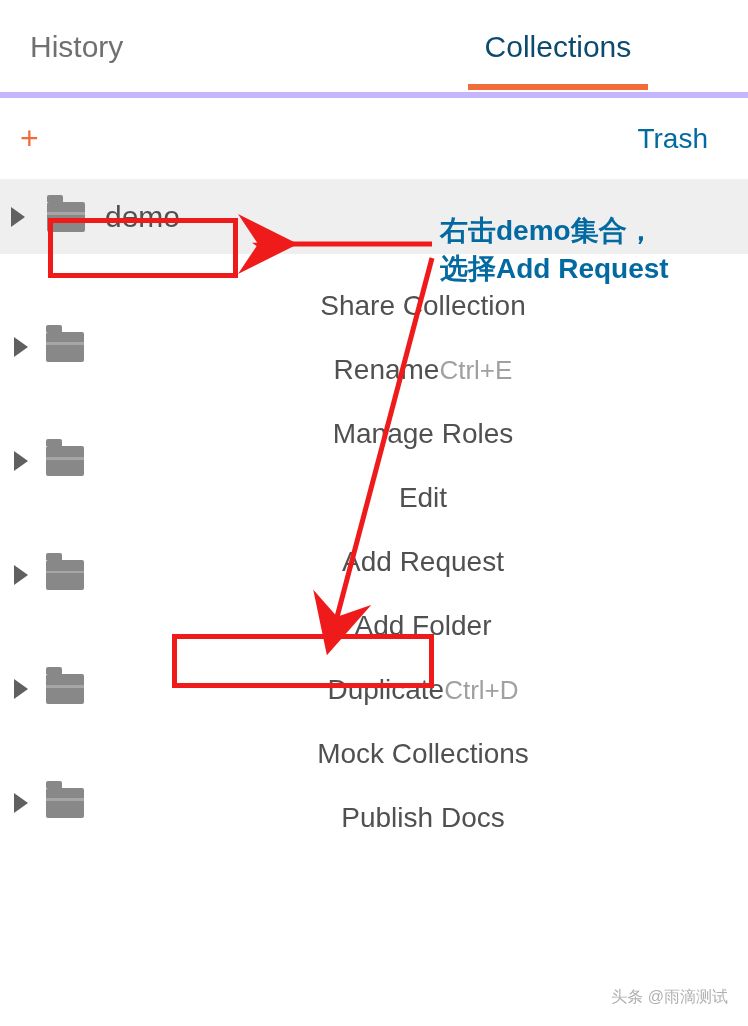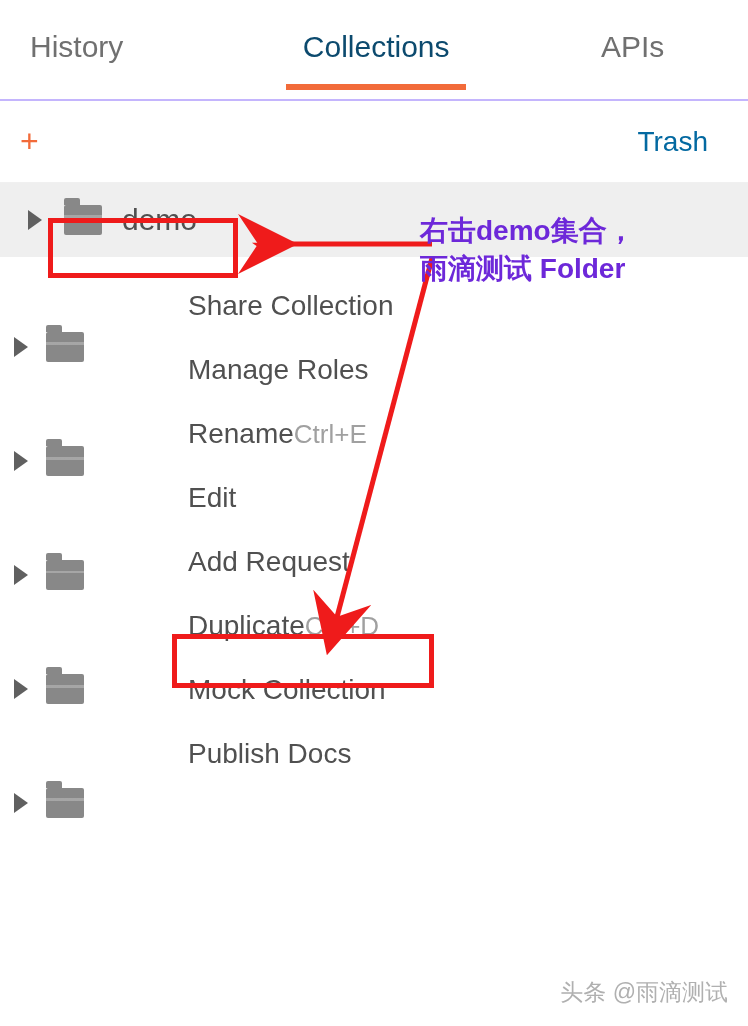--- a/index.html
+++ b/index.html
@@ -7,22 +7,22 @@
       font-family: -apple-system, BlinkMacSystemFont, "Segoe UI", Helvetica, Arial, sans-serif;
       background: #ffffff;
       width: 748px;
       height: 1026px;
       overflow: hidden;
       position: relative;
       color: #505050;
     }
     .tabs {
       display: flex;
-      padding: 18px 0 11px 0;
-      border-bottom: 2px solid #c4b5fd;
+      padding: 18px 0 4px 0;
+      border-bottom: 6px solid #c4b5fd;
     }
     .tab {
       padding: 12px 0 24px 0;
       font-size: 30px;
       color: #707070;
       cursor: pointer;
       text-align: center;
       position: relative;
       flex: 1;
     }
@@ -63,21 +63,21 @@
       color: #0369a1;
       font-size: 28px;
       cursor: pointer;
     }
     .collection-list {
       position: relative;
     }
     .collection-row {
       display: flex;
       align-items: center;
-      padding: 20px 22px;
+      padding: 20px 5px;
       gap: 14px;
     }
     .collection-row.highlighted {
       background: #efefef;
     }
     .expand-caret {
       width: 0; height: 0;
       border-top: 10px solid transparent;
       border-bottom: 10px solid transparent;
       border-left: 14px solid #606060;
@@ -131,40 +131,40 @@
     .arrow-svg {
       position: absolute;
       top: 208px;
       left: 232px;
       z-index: 6;
       pointer-events: none;
     }
     .annotation {
       position: absolute;
       top: 212px;
-      left: 420px;
-      color: #6d28d9;
+      left: 440px;
+      color: #0369a1;
       font-size: 28px;
       font-weight: bold;
       line-height: 1.35;
       z-index: 6;
     }
     .context-menu {
       position: absolute;
       top: 270px;
       left: 132px;
       width: 570px;
       background: #ffffff;
       z-index: 3;
       padding-top: 4px;
     }
     .menu-item {
       display: flex;
       align-items: center;
-      justify-content: flex-start;
+      justify-content: center;
       padding: 16px 44px 16px 56px;
       font-size: 28px;
       color: #505050;
       cursor: pointer;
     }
     .menu-shortcut {
       color: #a0a0a0;
       font-size: 26px;
     }
     .folder-highlight-box {
@@ -187,32 +187,31 @@
     .bg-row {
       display: flex;
       align-items: center;
       padding: 42px 4px 42px 8px;
       gap: 10px;
     }
     .watermark {
       position: absolute;
       bottom: 18px;
       right: 20px;
-      font-size: 23px;
+      font-size: 16px;
       color: #b0b0b0;
       z-index: 10;
     }
   </style>
 </head>
 <body>
 
 <div class="tabs">
   <div class="tab">History</div>
   <div class="tab active">Collections</div>
-  <div class="tab">APIs</div>
 </div>
 
 <div class="action-bar">
   <div class="new-collection">
     <span class="plus-icon">+</span>
   </div>
   <div class="trash-link">Trash</div>
 </div>
 
 <div class="collection-list">
@@ -257,46 +256,49 @@
     <marker id="ah2" markerWidth="12" markerHeight="12" refX="8" refY="6" orient="auto">
       <path d="M0,0 L12,6 L0,12 L4,6 Z" fill="#ef1b1b"></path>
     </marker>
   </defs>
   <line x1="200" y1="36" x2="56" y2="36" stroke="#ef1b1b" stroke-width="5" marker-end="url(#ah1)"></line>
   <line x1="200" y1="50" x2="100" y2="428" stroke="#ef1b1b" stroke-width="5" marker-end="url(#ah2)"></line>
 </svg>
 
 <div class="annotation">
   <div>右击demo集合，</div>
-  <div>雨滴测试 Folder</div>
+  <div>选择Add Request</div>
 </div>
 
 <div class="context-menu">
   <div class="menu-item">
     <span>Share Collection</span>
-  </div>
-  <div class="menu-item">
-    <span>Manage Roles</span>
   </div>
   <div class="menu-item">
     <span>Rename</span>
     <span class="menu-shortcut">Ctrl+E</span>
   </div>
   <div class="menu-item">
+    <span>Manage Roles</span>
+  </div>
+  <div class="menu-item">
     <span>Edit</span>
   </div>
   <div class="menu-item">
     <span>Add Request</span>
+  </div>
+  <div class="menu-item">
+    <span>Add Folder</span>
   </div>
   <div class="menu-item">
     <span>Duplicate</span>
     <span class="menu-shortcut">Ctrl+D</span>
   </div>
   <div class="menu-item">
-    <span>Mock Collection</span>
+    <span>Mock Collections</span>
   </div>
   <div class="menu-item">
     <span>Publish Docs</span>
   </div>
 
 </div>
 
 <div class="folder-highlight-box"></div>
 
 <div class="watermark">头条 @雨滴测试</div>

